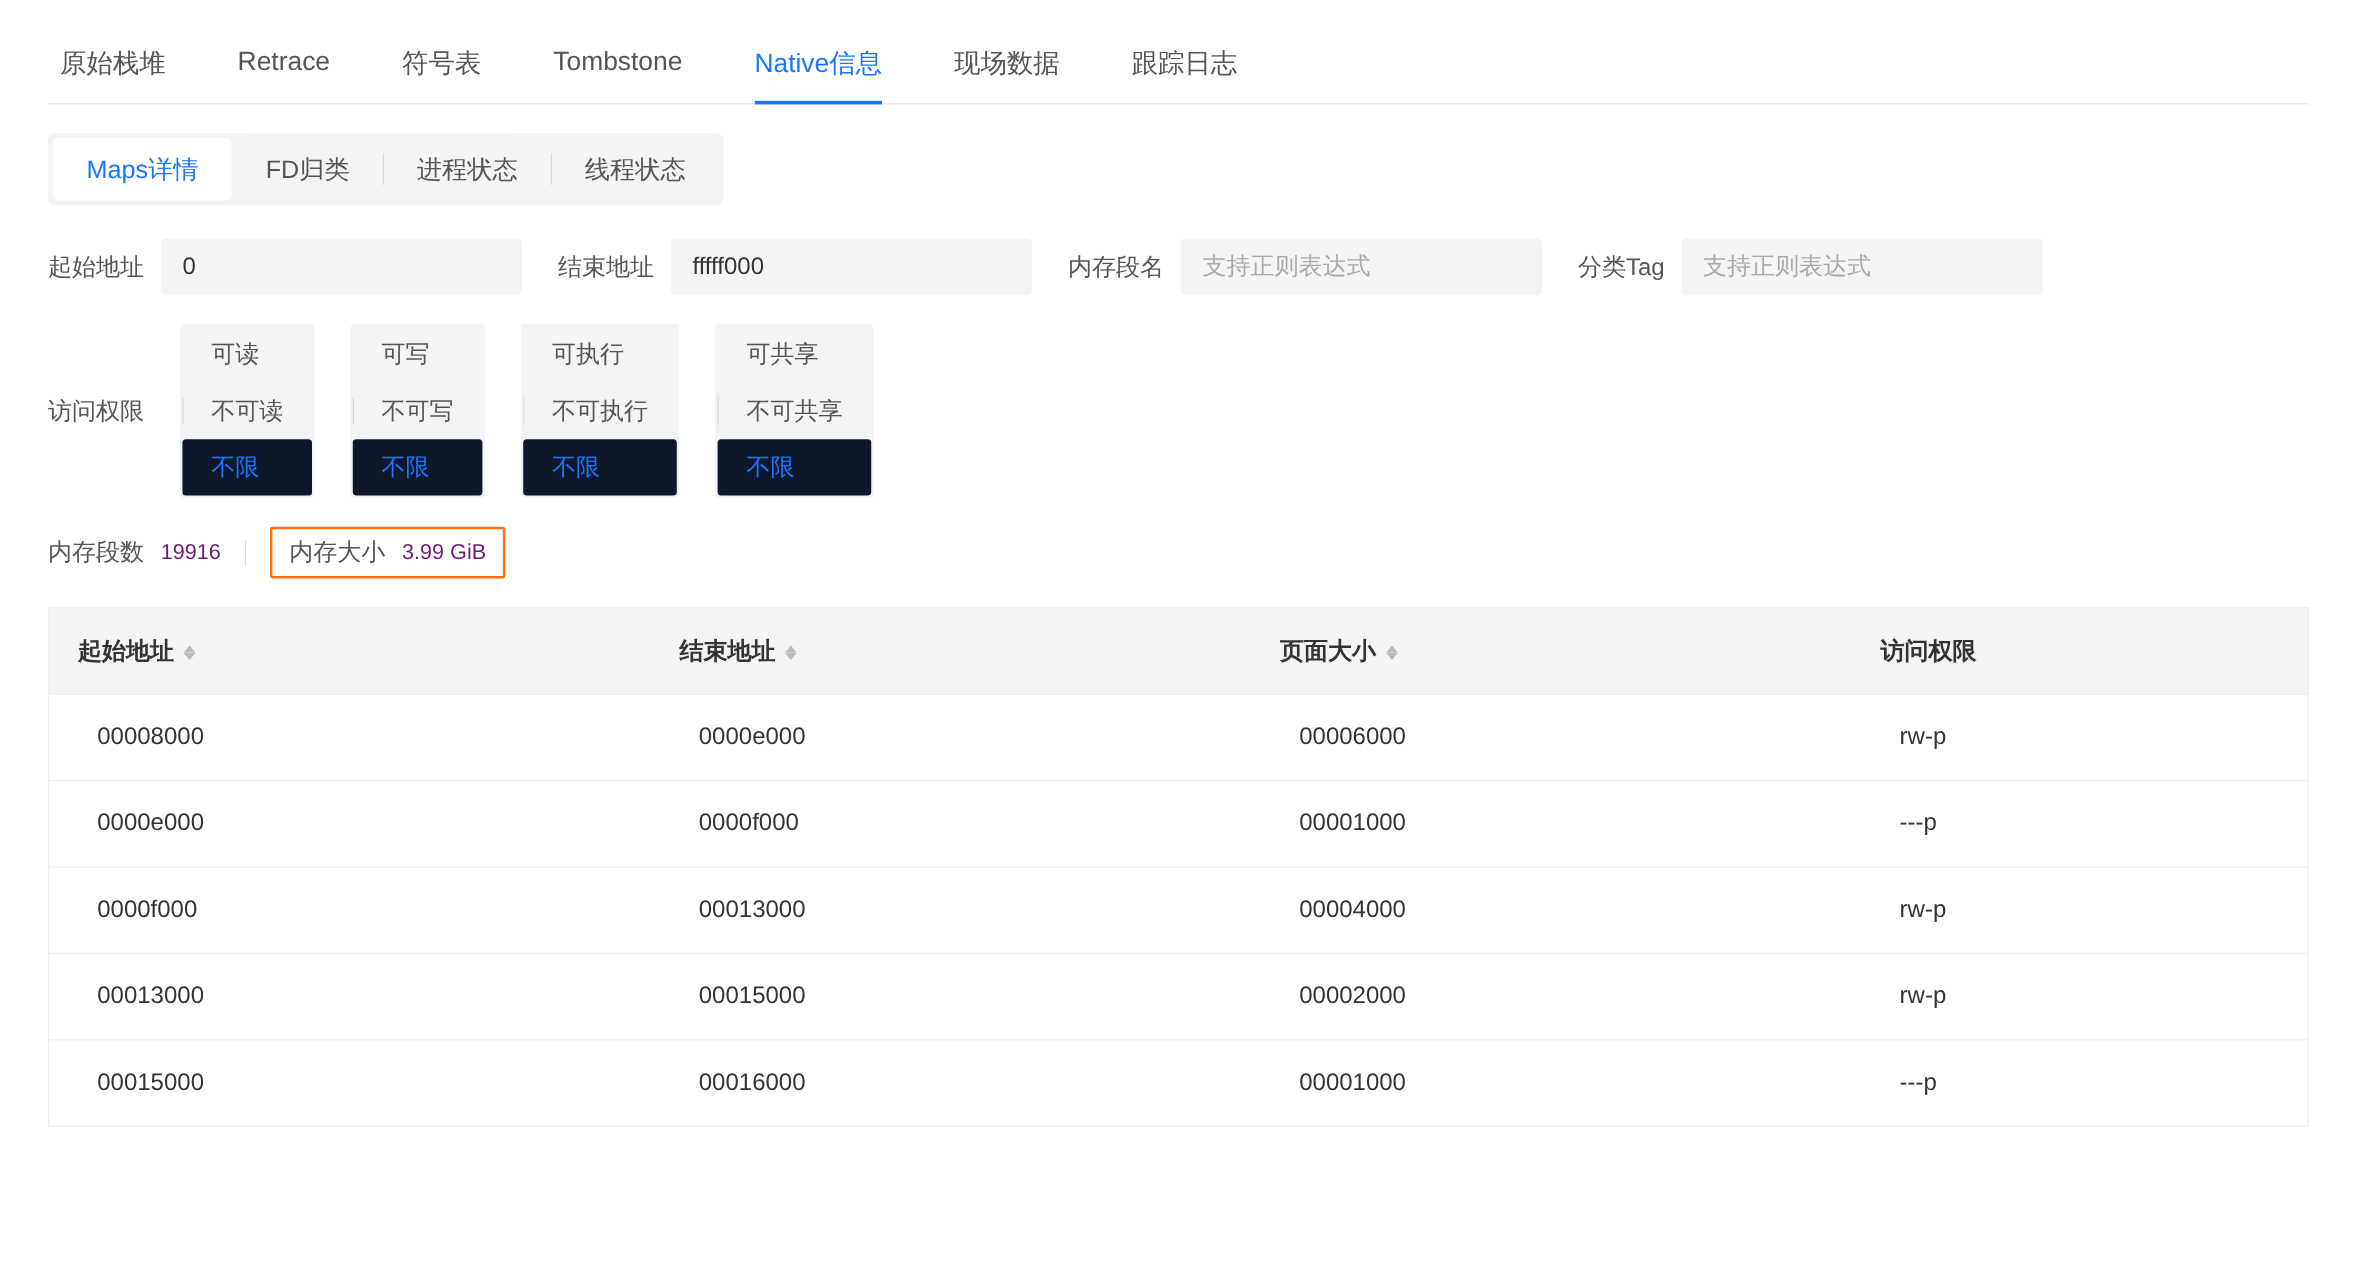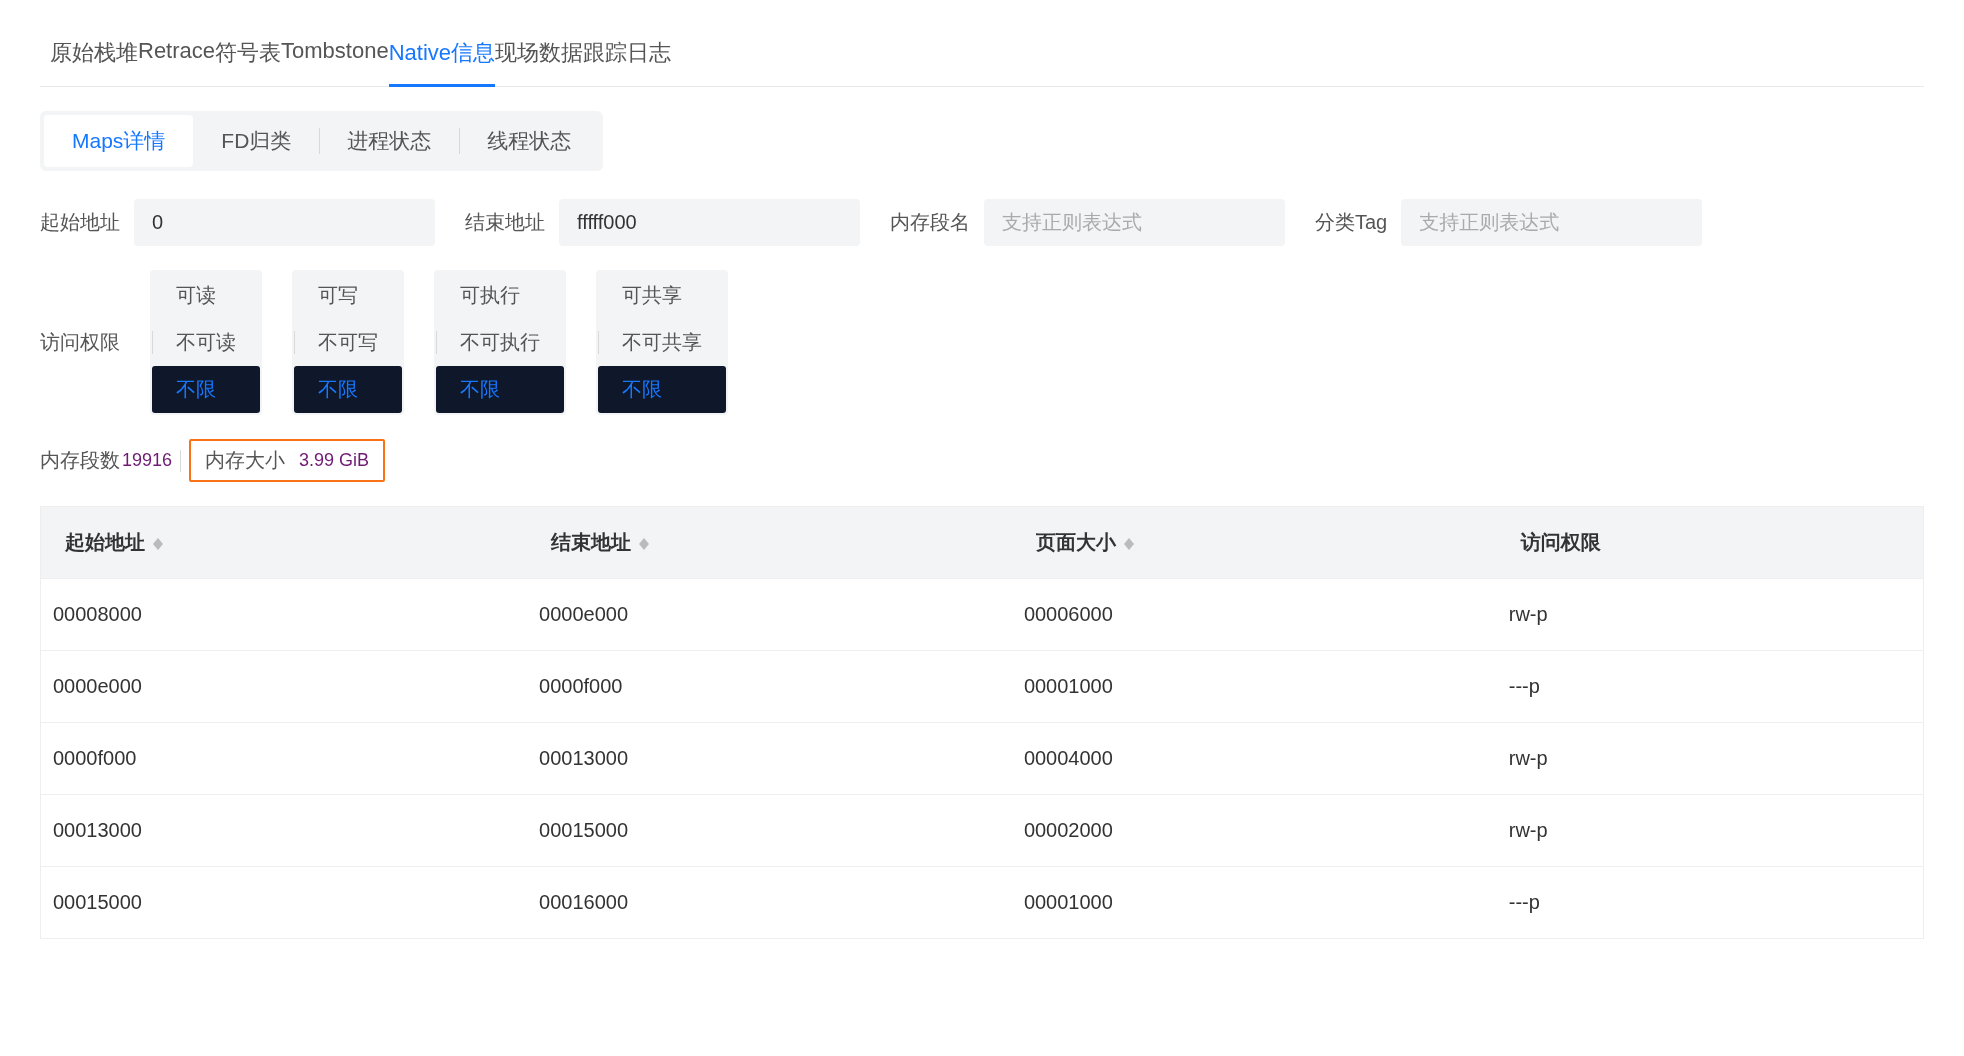--- a/index.html
+++ b/index.html
@@ -11,20 +11,21 @@
     padding: 20px 40px;
   }
   .wrap {
     max-width: 1964px;
   }
 
   
   .top-tabs {
     display: flex;
     border-bottom: 1px solid #e8e8e8;
+    gap: 60px;
     padding: 0 10px;
   }
   .top-tab {
     padding: 18px 0;
     color: #555;
     cursor: pointer;
     position: relative;
     font-size: 22px;
   }
   .top-tab.active {
@@ -130,21 +131,21 @@
     background: #0f172a;
     color: #1677ff;
   }
   .seg.active + .seg::before,
   .seg.active::before { display: none; }
 
   
   .stats-row {
     display: flex;
     align-items: center;
-    gap: 2px;
+    gap: 14px;
     margin: 18px 0 24px 0;
   }
   .stats-label { color: #555; font-size: 20px; }
   .stats-value { color: #701a75; font-size: 18px; }
   .divider-v {
     width: 1px; height: 22px; background: #d9d9d9;
     margin: 0 6px;
   }
   .highlight-box {
     display: inline-flex;
@@ -165,21 +166,21 @@
   thead th {
     background: #f3f4f6;
     text-align: left;
     font-weight: 600;
     color: #333;
     padding: 22px 24px;
     font-size: 20px;
     border-bottom: 1px solid #eee;
   }
   tbody td {
-    padding: 24px 12px;
+    padding: 24px 40px;
     border-bottom: 1px solid #eee;
     font-size: 20px;
     color: #333;
   }
   .sort-caret {
     display: inline-flex;
     flex-direction: column;
     margin-left: 8px;
     line-height: 0;
     vertical-align: middle;

